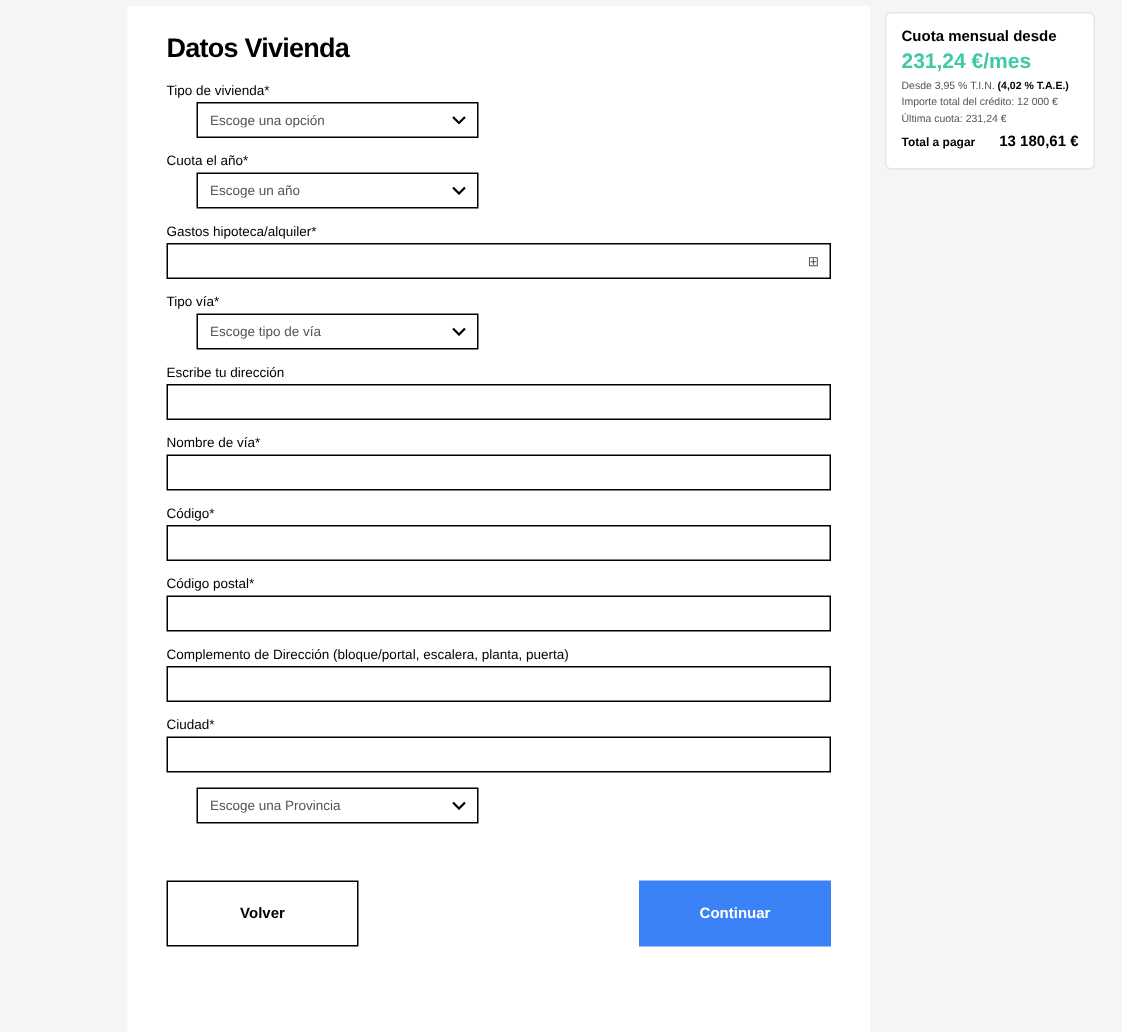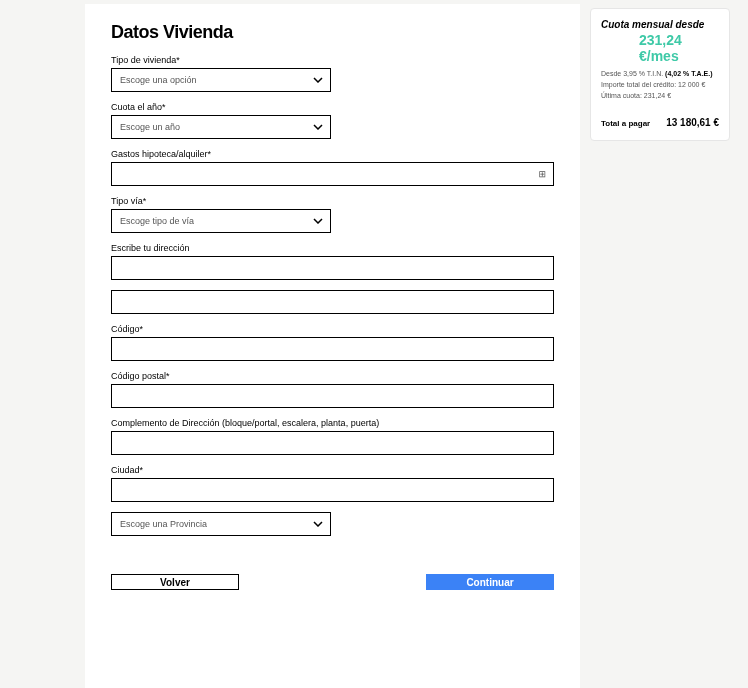--- a/index.html
+++ b/index.html
@@ -29,21 +29,22 @@
   margin-bottom: 10px;
 }
 .field-label {
   font-size: 9px;
   font-weight: 400;
   margin-bottom: 3px;
   display: block;
 }
 .select-wrap {
   position: relative;
-  width: 220px;
+  width: 188px;
+  margin-left: 20px;
 }
 .select-wrap select, .text-input {
   width: 100%;
   height: 24px;
   border: 1px solid #000;
   background: #fff;
   font-size: 9px;
   padding: 0 8px;
   appearance: none;
   -webkit-appearance: none;
@@ -74,21 +75,21 @@
   color: #555;
 }
 .gap-large { }
 .buttons {
   display: flex;
   justify-content: space-between;
   margin-top: 38px;
 }
 .btn {
   width: 128px;
-  height: 16px;
+  height: 44px;
   font-size: 10px;
   font-weight: 700;
   border: none;
   cursor: pointer;
   font-family: inherit;
 }
 .btn-back {
   background: #fff;
   border: 1px solid #000;
   color: #000;
@@ -104,41 +105,39 @@
   width: 140px;
   padding: 10px 10px 12px 10px;
   font-size: 8px;
   align-self: flex-start;
   margin-top: 4px;
 }
 .summary-title {
   font-size: 10px;
   font-weight: 700;
   margin-bottom: 2px;
-  font-style: italic;
 }
 .summary-price {
   color: #3ec9a7;
   font-size: 14px;
   font-weight: 700;
   margin-bottom: 6px;
-  margin-left: 38px;
 }
 .summary-line {
   font-size: 7px;
   color: #555;
   margin-bottom: 4px;
 }
 .summary-line .bold { font-weight: 700; color: #000; }
 .summary-total {
   display: flex;
   justify-content: space-between;
   align-items: baseline;
   font-size: 8px;
-  margin-top: 18px;
+  margin-top: 6px;
 }
 .summary-total .label { font-weight: 700; }
 .summary-total .val { font-weight: 700; font-size: 10px; }
 select { color: #555; }
 option { color: #000; }
 </style>
 </head>
 <body>
 
 <div class="form-card">
@@ -193,20 +192,21 @@
       </span>
     </div>
   </div>
 
   <div class="field">
     <label class="field-label">Escribe tu dirección</label>
     <input type="text" class="text-input full-width" style="">
   </div>
 
   <div class="field">
+    <label class="field-label">Nombre de vía*</label>
     <input type="text" class="text-input full-width" style="">
   </div>
 
   <div class="field">
     <label class="field-label">Código*</label>
     <input type="text" class="text-input full-width" style="">
   </div>
 
   <div class="field">
     <label class="field-label">Código postal*</label>

